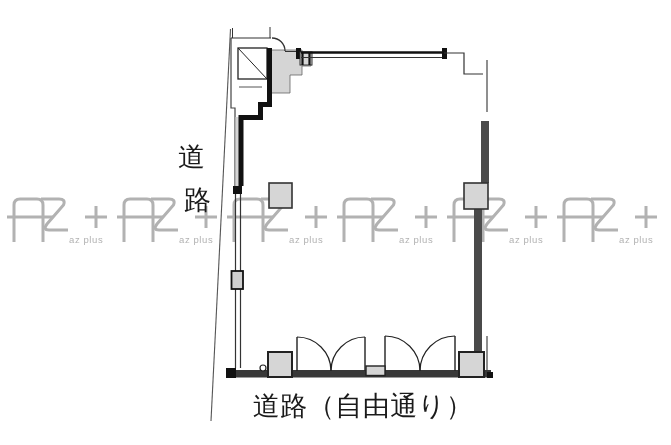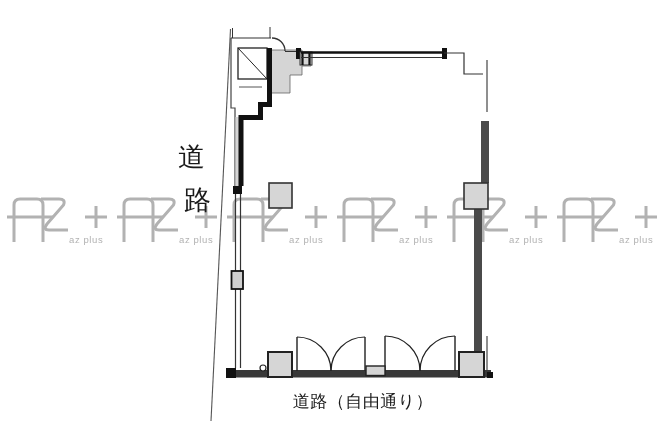--- a/index.html
+++ b/index.html
@@ -15,21 +15,21 @@
     position:absolute;
     color:#1a1a1a;
     font-weight:500;
     line-height:1;
     white-space:nowrap;
   }
   #road-char-1{left:178px;top:144px;font-size:27px;}
   #road-char-2{left:184px;top:187px;font-size:27px;}
   #bottom-road-label{
     left:232px;top:393px;width:262px;
-    text-align:center;font-size:17px;letter-spacing:0.5px;
+    text-align:center;font-size:27px;letter-spacing:0.5px;
   }
   .wm-text{
     font-family:"Liberation Sans","DejaVu Sans",sans-serif;
     font-size:9.5px;letter-spacing:0.6px;font-weight:400;
   }
 </style>
 </head>
 <body>
 
 <div class="stage">

